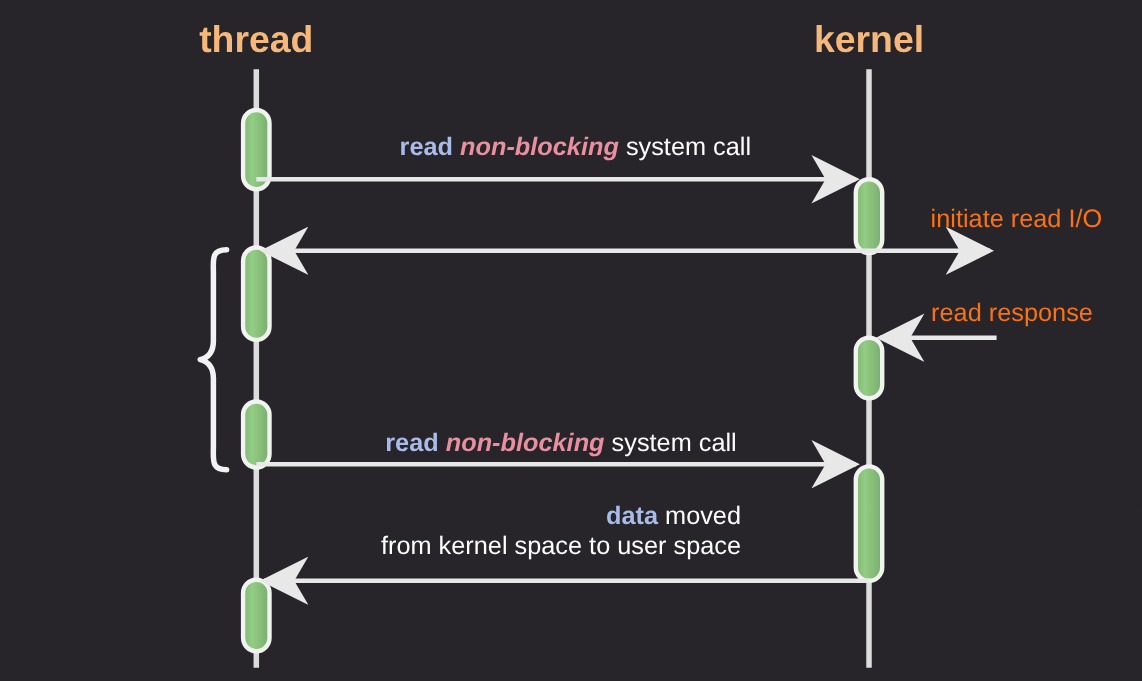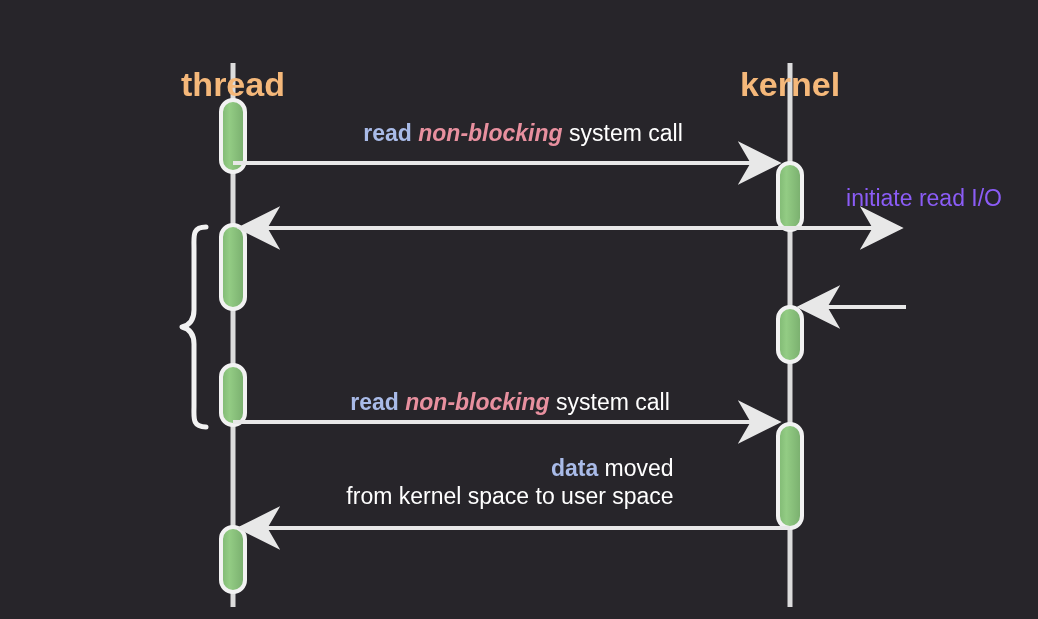--- a/index.html
+++ b/index.html
@@ -25,40 +25,39 @@
   .lbl {
     position: absolute;
     white-space: nowrap;
     line-height: 1.2;
   }
   .actor-title {
     font-size: 34px;
     font-weight: bold;
     color: #f5b87a;
     transform: translateX(-50%);
-    margin-top: 48px;
   }
   .msg {
     font-size: 23px;
     color: #ffffff;
     transform: translateX(-50%);
     text-align: right;
   }
   .msg .kw-blue {
     color: #a9bbe8;
     font-weight: bold;
   }
   .msg .kw-pink {
     color: #e8909f;
     font-weight: bold;
     font-style: italic;
   }
   .side-note {
     font-size: 23px;
-    color: #8b5cf6;
+    color: #f97316;
     transform: translateX(-50%);
     text-align: right;
   }
   .brace-label {
     font-size: 26px;
     font-weight: bold;
     color: #e05a6a;
     text-decoration: underline;
     transform: translateX(-50%);
     letter-spacing: 0.3px;
@@ -151,15 +150,16 @@
 
   <div class="lbl msg" style="left:523px; top:120px;"><span class="kw-blue">read</span><span> </span><span class="kw-pink">non-blocking</span><span> system call</span></div>
 
 
   <div class="lbl msg" style="left:510px; top:389px;"><span class="kw-blue">read</span><span> </span><span class="kw-pink">non-blocking</span><span> system call</span></div>
 
   <div class="lbl msg" style="left:510px; top:455px;"><span class="kw-blue">data</span><span> moved</span><br><span>from kernel space to user space</span></div>
 
   <div class="lbl side-note" style="left:924px; top:185px;">initiate read I/O</div>
 
+  <div class="lbl side-note" style="left:920px; top:271px;">read response</div>
 
 
 </div>
 
 </body></html>

